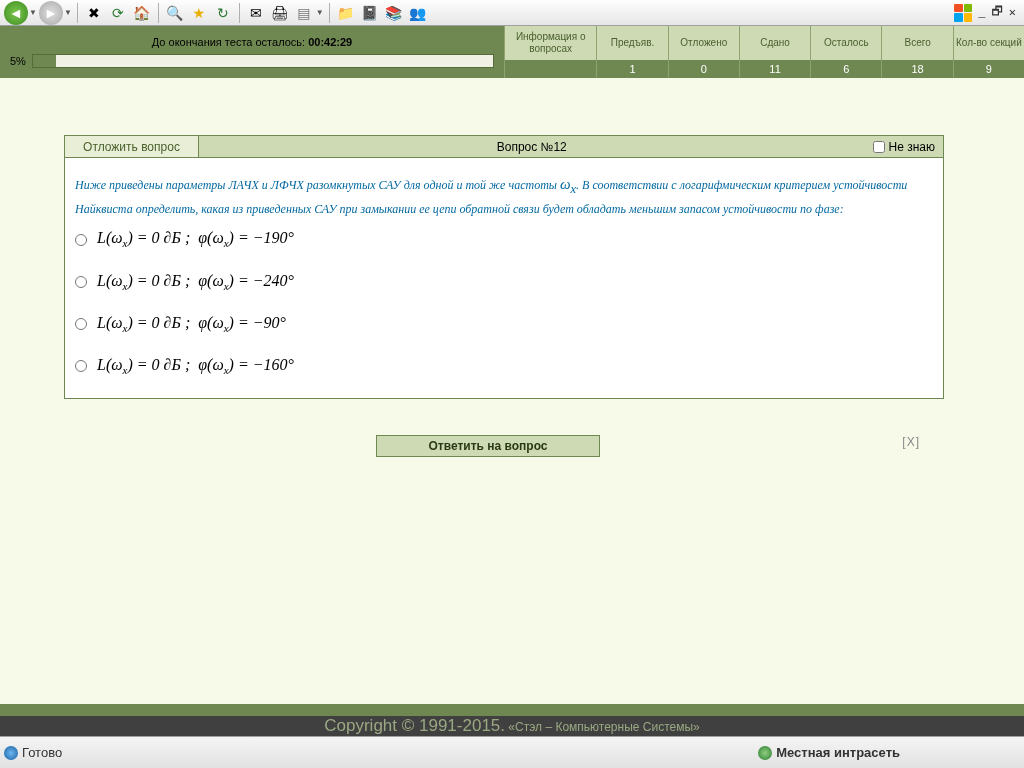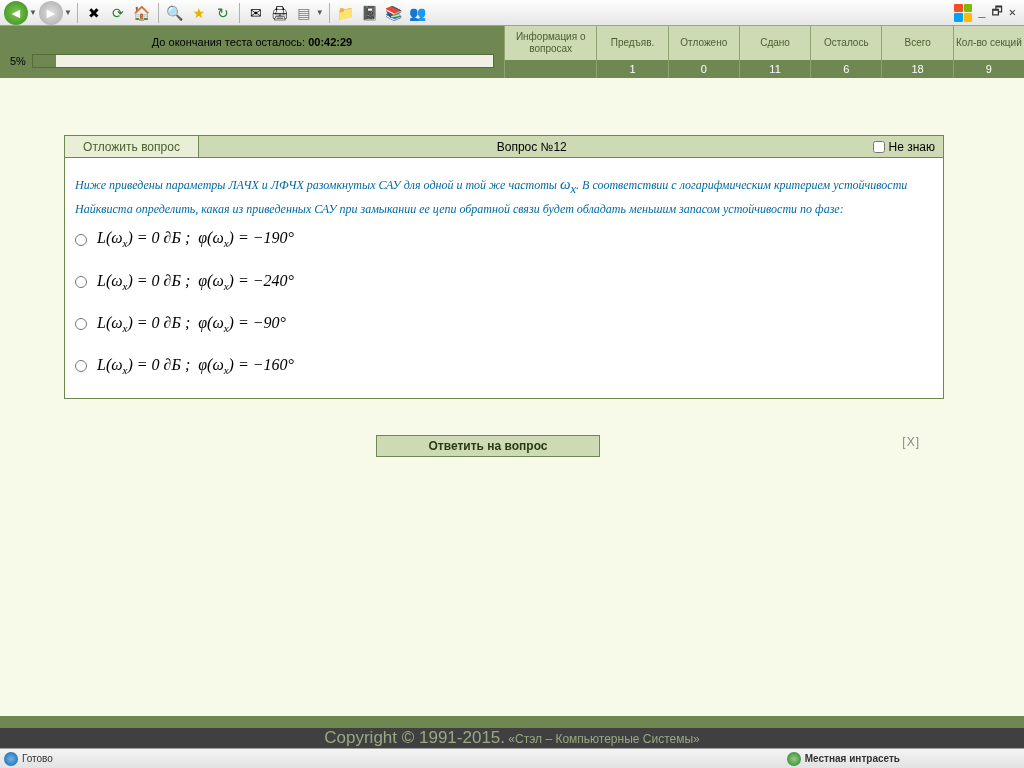--- a/index.html
+++ b/index.html
@@ -57,21 +57,21 @@
   .answer-row { position:absolute; left:48px; top:355px; width:880px; height:26px; display:flex; align-items:center; justify-content:center;}
   .answer-btn { width:224px; height:22px; background:#cddab3; border:1px solid #6f8852; color:#2a3a16; font-weight:bold; font-size:12px; display:flex; align-items:center; justify-content:center;}
   .close-x { position:absolute; right:8px; top:2px; color:#888; font-size:12px; letter-spacing:1px;}
 
   
   .footer-green { height:12px; background:#6f8852;}
   .copyright { height:20px; background:#404040; text-align:center; color:#9aa882; font-size:17px; font-family:Arial,sans-serif;}
   .copyright span.sub { font-size:12px;}
 
   
-  .statusbar { height:20px; background:linear-gradient(#f4f4f4,#e2e2e2); border-top:1px solid #a0a0a0; display:flex; align-items:center; font-size:10px; color:#333; padding:0 4px;}
+  .statusbar { height:32px; background:linear-gradient(#f4f4f4,#e2e2e2); border-top:1px solid #a0a0a0; display:flex; align-items:center; font-size:13px; color:#333; padding:0 4px;}
   .status-left { display:flex; align-items:center; gap:4px;}
   .status-right { margin-left:auto; display:flex; align-items:center; gap:4px; padding-right:120px;font-weight:bold;}
   .ie-icon { width:14px; height:14px; border-radius:50%; background:radial-gradient(#6bb5f0,#1a5fa0); position:relative;}
   .zone-icon { width:14px; height:14px; border-radius:50%; background:radial-gradient(#8fd080,#2a7a30);}
 </style>
 </head>
 <body>
 
 <div class="toolbar">
   <div class="nav-back">◄</div>

